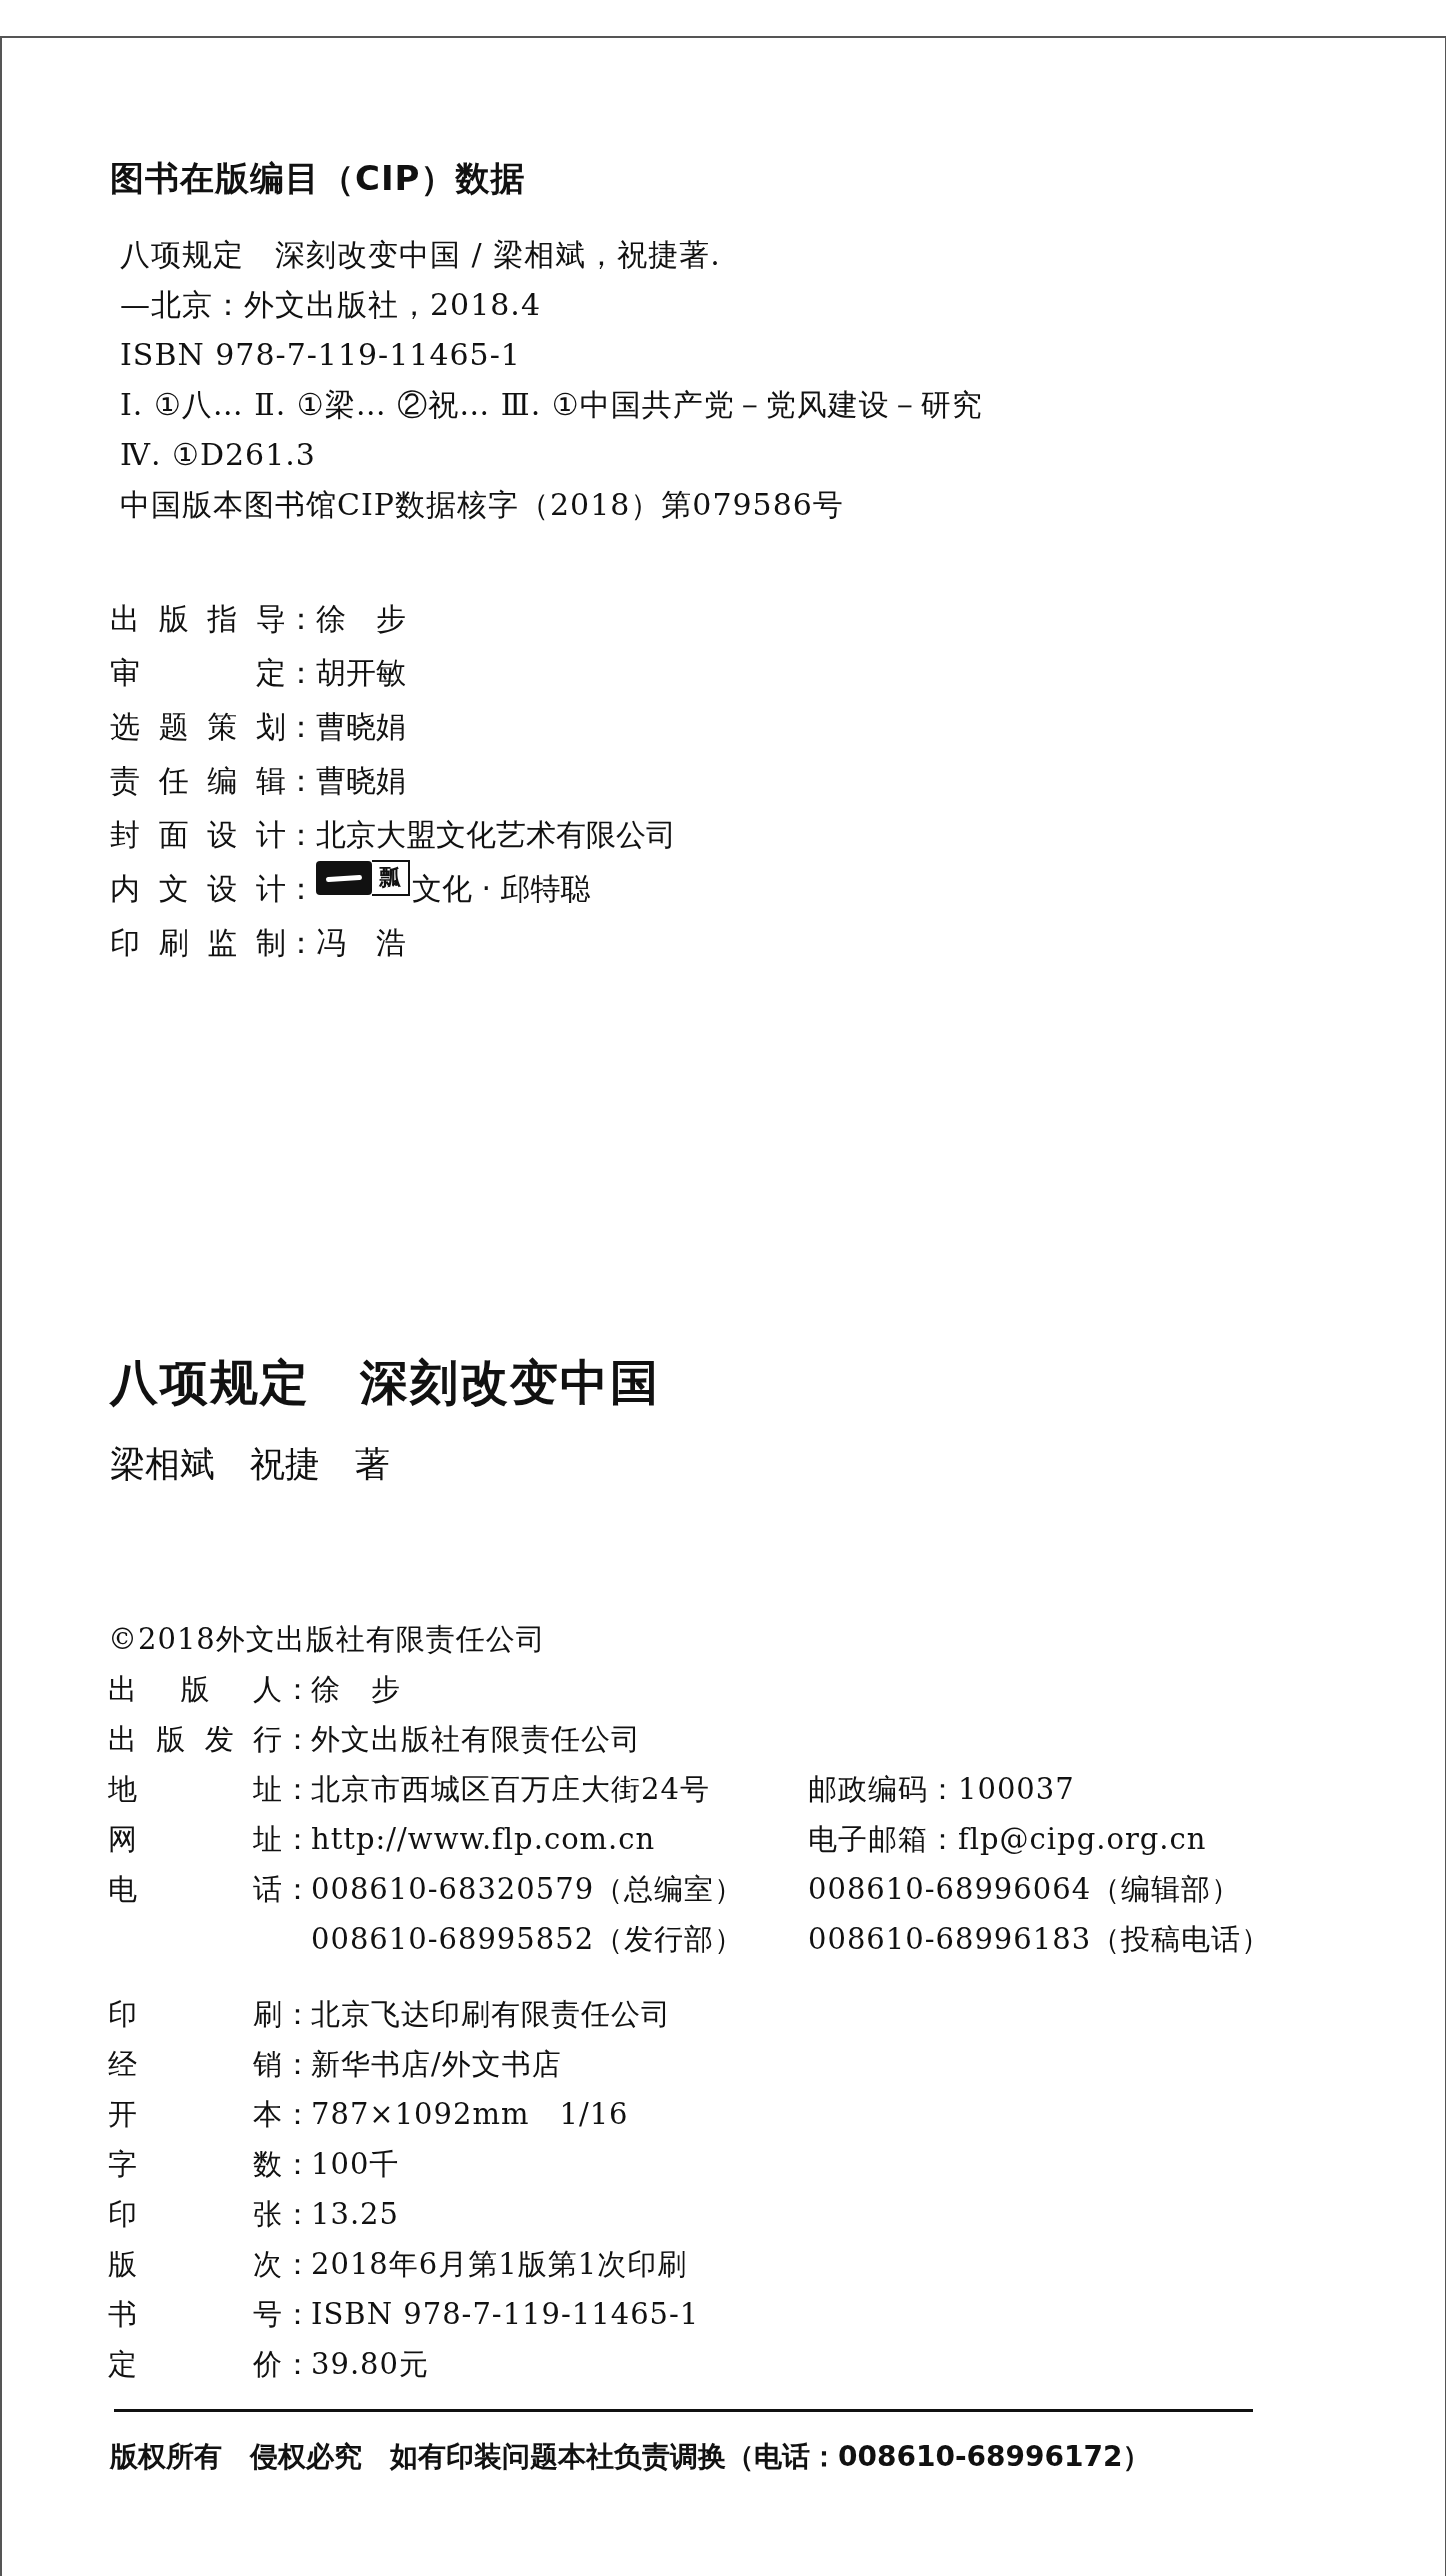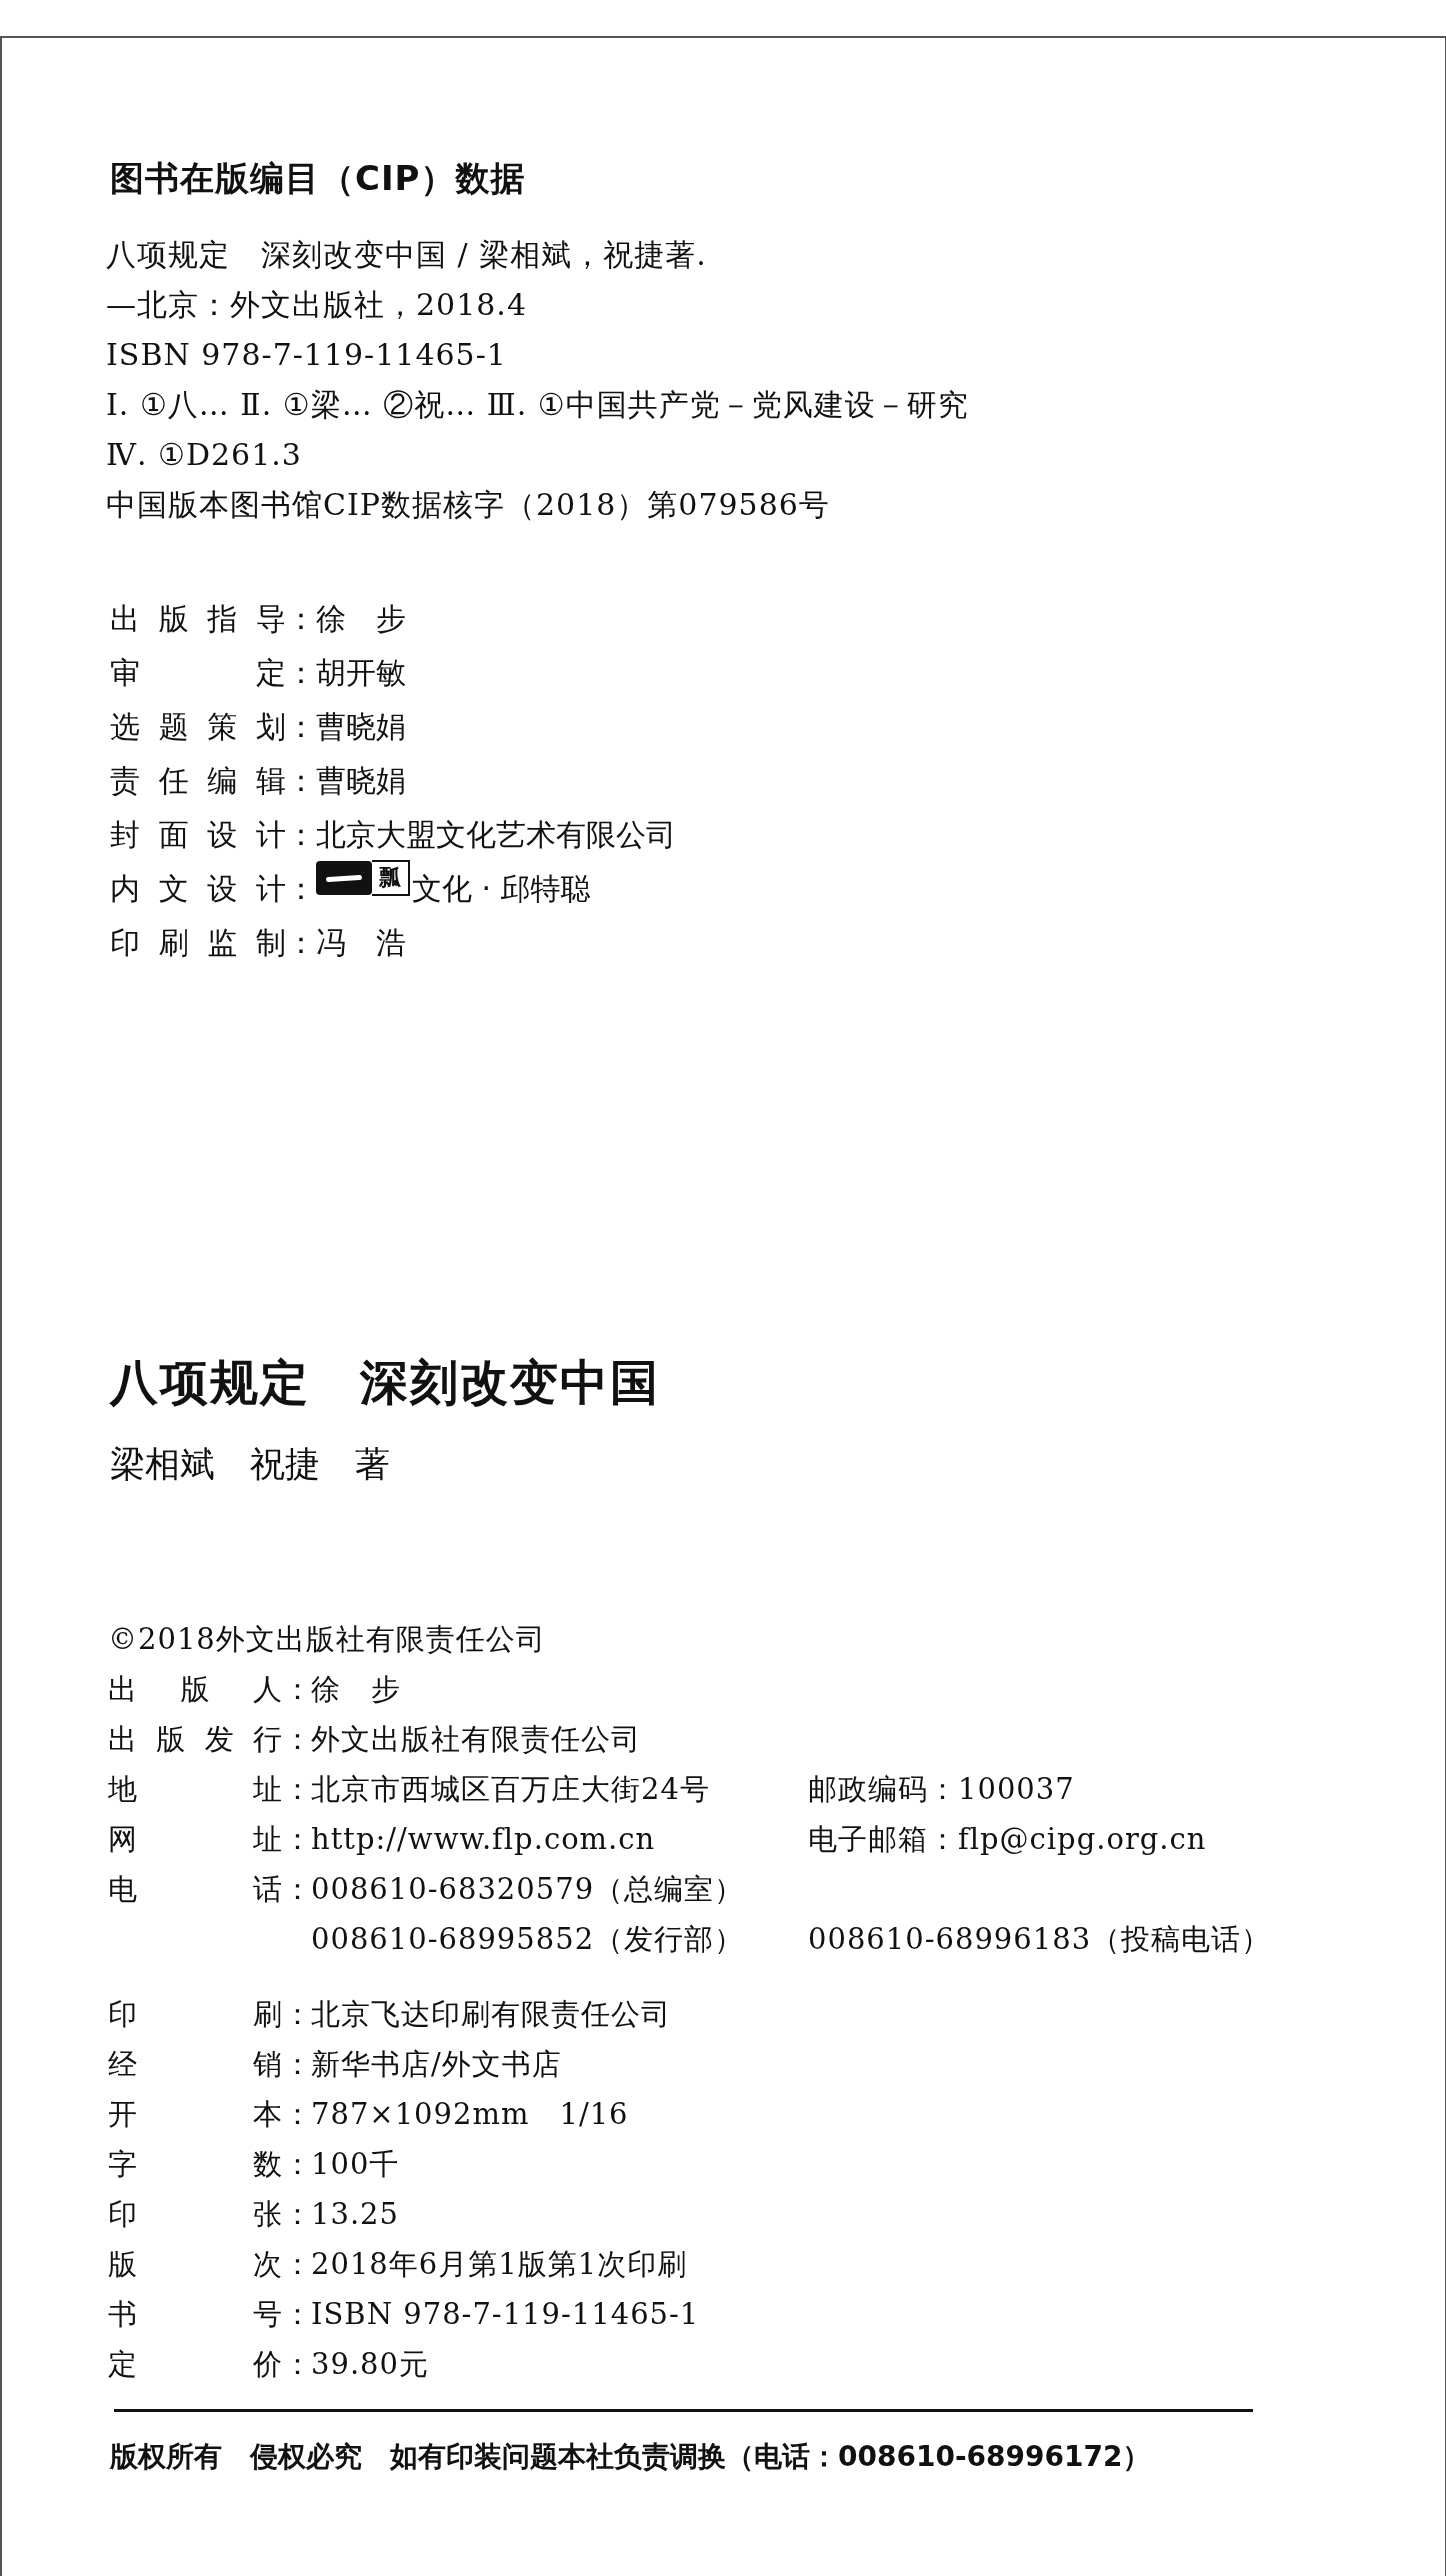--- a/index.html
+++ b/index.html
@@ -12,21 +12,21 @@
       position: absolute; left: 0; top: 0; width: 1443px; height: 2572px;
       border: 2px solid #555555; background: #ffffff; margin-top: 36px;
     }
     .abs { position: absolute; white-space: nowrap; }
 
     
     .cip-heading {
       left: 108px; top: 118px; font-size: 34px; font-weight: bold;
       font-family: "DejaVu Sans", "Liberation Sans", sans-serif; letter-spacing: 1px;
     }
-    .cip-lines { left: 104px; top: 192px; }
+    .cip-lines { left: 118px; top: 192px; }
     .cip-line { height: 50px; font-size: 30px; line-height: 50px; letter-spacing: 1px; }
 
     
     .staff { left: 108px; top: 554px; font-family: "DejaVu Sans", "Liberation Sans", sans-serif; }
     .staff-row { height: 54px; font-size: 30px; line-height: 54px; display: flex; }
     .staff-label { display: inline-block; width: 176px; text-align: justify; text-align-last: justify; }
     .staff-colon { display: inline-block; width: 30px; }
     .logo-badge {
       display: inline-flex; align-items: center; height: 36px; margin-right: 2px; vertical-align: middle;
       position: relative; top: -2px;
@@ -149,20 +149,21 @@
     <div class="pub-row" style="position:relative;">
       <span class="pub-label">网址</span>
         <span class="pub-colon">：</span>
         <span>http://www.flp.com.cn</span>
       <span class="pub-right"><span>电子邮箱</span><span>：</span><span>flp@cipg.org.cn</span></span>
     </div>
     <div class="pub-row" style="position:relative;">
       <span class="pub-label">电话</span>
         <span class="pub-colon">：</span>
         <span>008610-68320579（总编室）</span>
+      <span class="pub-right">008610-68996064（编辑部）</span>
     </div>
     <div class="pub-row" style="position:relative;">
       <span class="pub-label"></span>
         <span class="pub-colon"></span>
         <span>008610-68995852（发行部）</span>
       <span class="pub-right">008610-68996183（投稿电话）</span>
     </div>
   </div>
 
   <div class="abs pub" style="top:1951px;">

